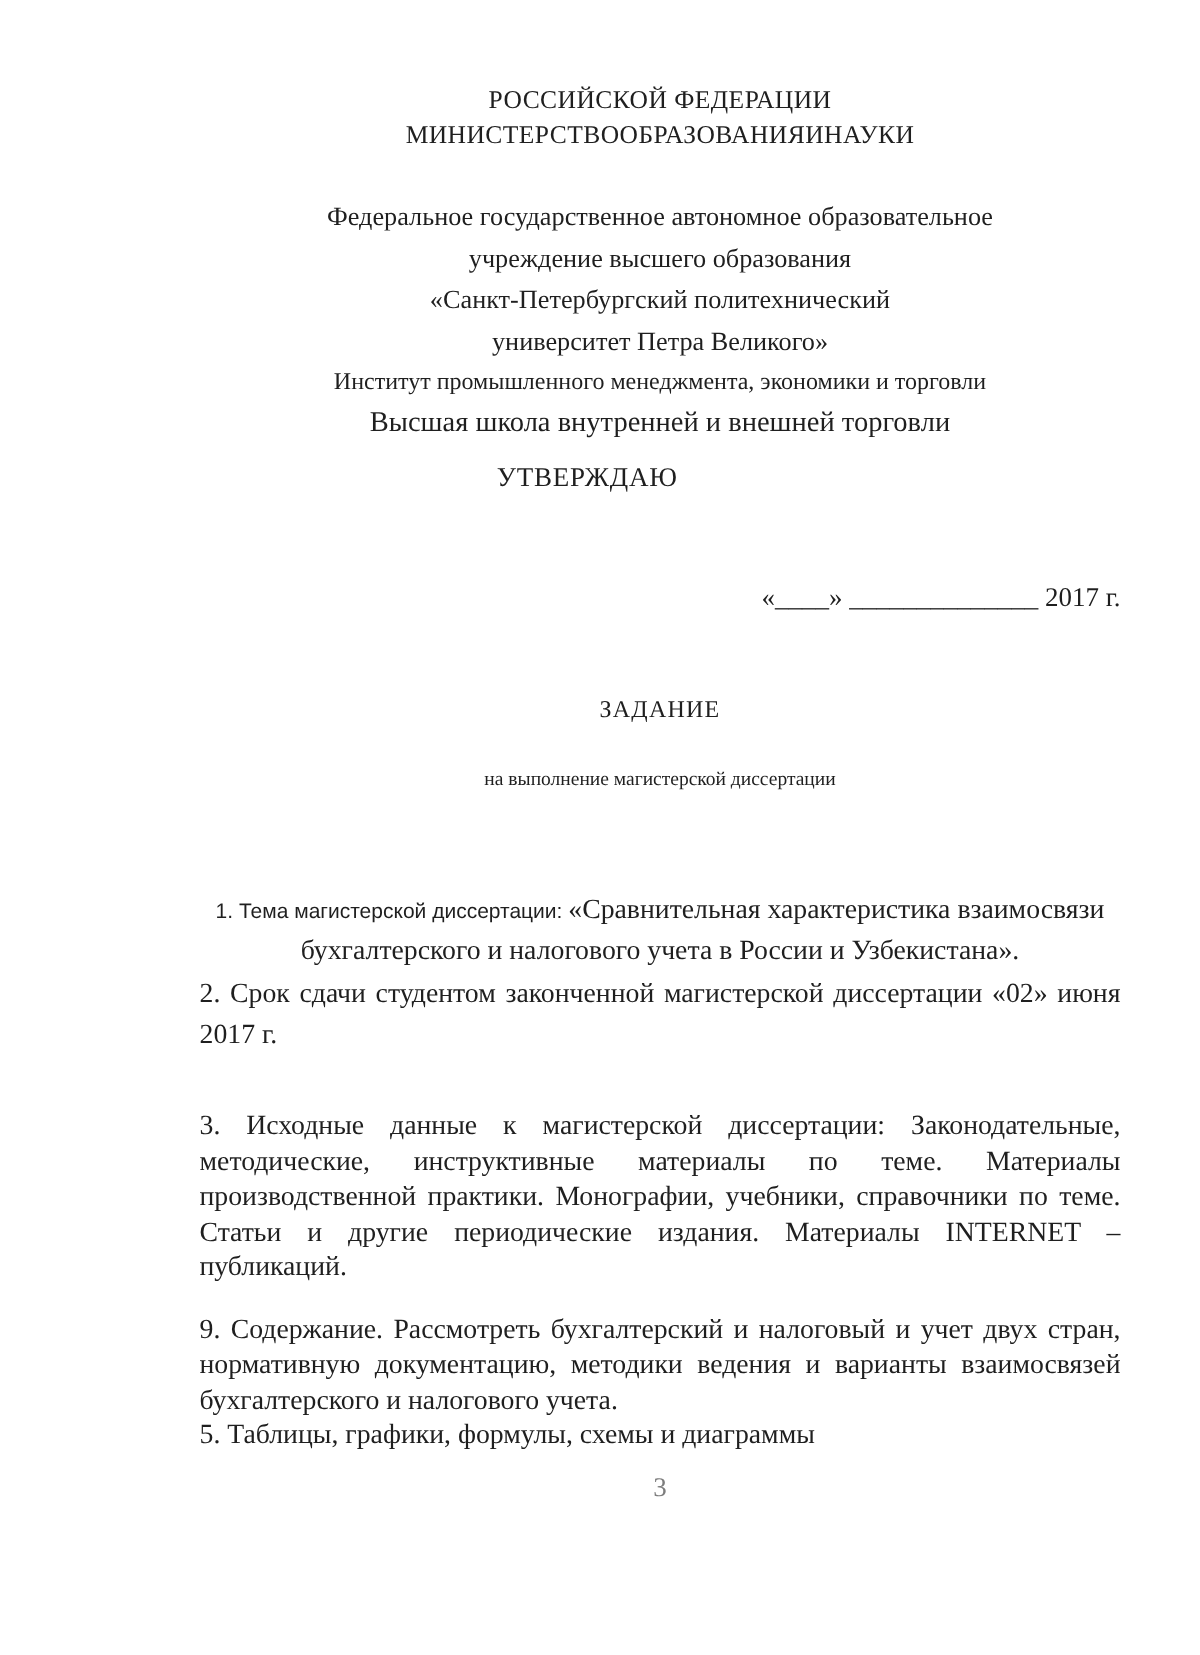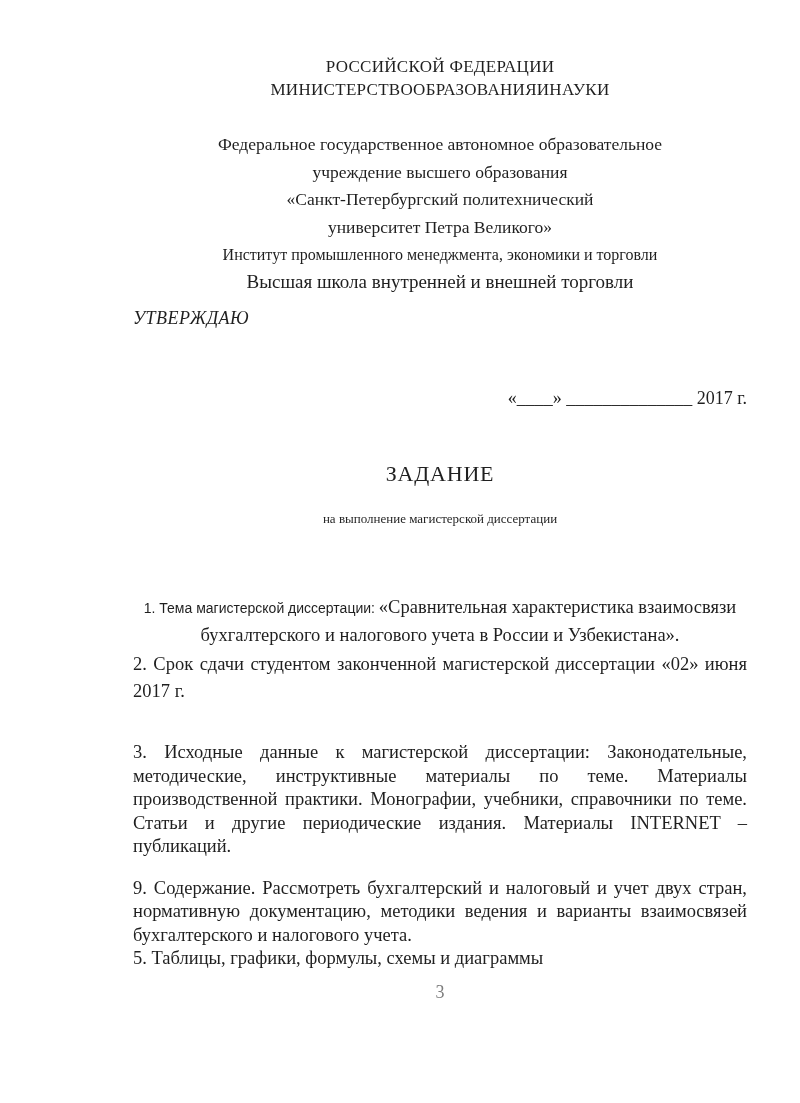--- a/index.html
+++ b/index.html
@@ -42,36 +42,35 @@
     font-size: 19px;
     line-height: 27px;
     text-align: center;
   }
 
   
   .approve-line {
     margin-top: 10px;
     font-size: 18px;
     line-height: 27px;
-    text-align: left;
+    text-align: center;
     padding-right: 97px;
     letter-spacing: 0.5px;
-    font-style: italic;
   }
   .date-line {
     margin-top: 53px;
     font-size: 18px;
     line-height: 27px;
     text-align: right;
   }
 
   
   .doc-title {
     margin-top: 48px;
-    font-size: 22px;
+    font-size: 16px;
     line-height: 27px;
     text-align: center;
     letter-spacing: 0.8px;
   }
   .doc-subtitle {
     margin-top: 18px;
     font-size: 13px;
     line-height: 27px;
     text-align: center;
   }

